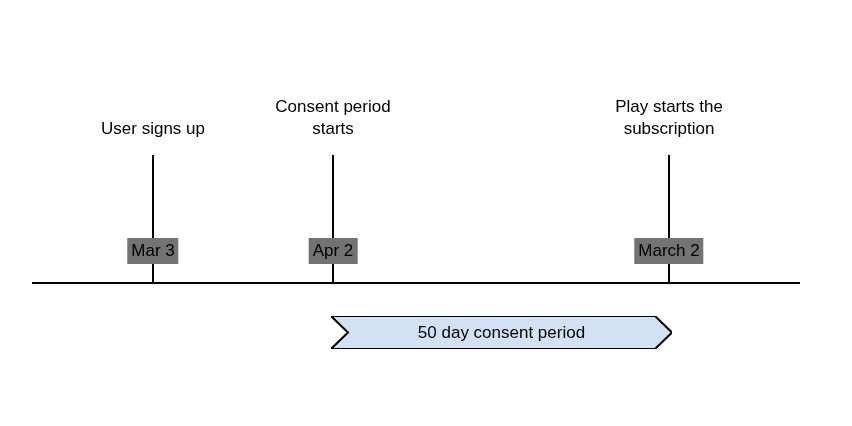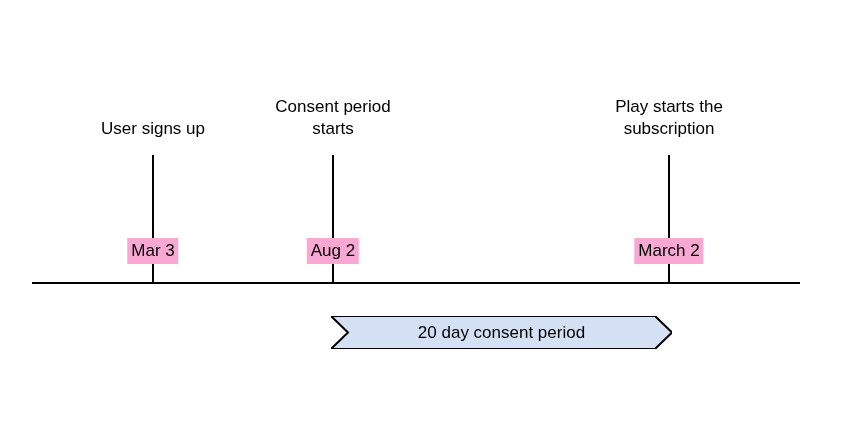--- a/index.html
+++ b/index.html
@@ -57,21 +57,21 @@
     width: 0;
     height: 128px;
     border-left: 2px solid #000000;
   }
 
   .date-chip {
     position: absolute;
     top: 238px;
     left: 50%;
     transform: translateX(-50%);
-    background: #f9a8d4;
+    background: #737373;
     color: #000000;
     font-size: 17px;
     line-height: 24px;
     padding: 1px 4px;
     white-space: nowrap;
   }
 
   
   .banner {
     position: absolute;
@@ -109,30 +109,30 @@
   <div class="event" style="left:153px;">
     <div class="event-label one-line">User signs up</div>
     <div class="tick-line"></div>
     <div class="date-chip">Mar 3</div>
   </div>
 
   <div class="event" style="left:333px;">
     <div class="event-label two-line">Consent period
 starts</div>
     <div class="tick-line"></div>
-    <div class="date-chip">Aug 2</div>
+    <div class="date-chip">Apr 2</div>
   </div>
 
   <div class="event" style="left:669px;">
     <div class="event-label two-line">Play starts the
 subscription</div>
     <div class="tick-line"></div>
     <div class="date-chip">March 2</div>
   </div>
 
   <div class="banner">
     <svg viewBox="0 0 341 33" xmlns="http://www.w3.org/2000/svg">
       <polygon points="0,0 324,0 341,16.5 324,33 0,33 17,16.5" fill="#d4e1f5" stroke="#000000" stroke-width="2" stroke-linejoin="miter"></polygon>
     </svg>
-    <div class="banner-text">20 day consent period</div>
+    <div class="banner-text">50 day consent period</div>
   </div>
 
 </div>
 
 </body></html>

